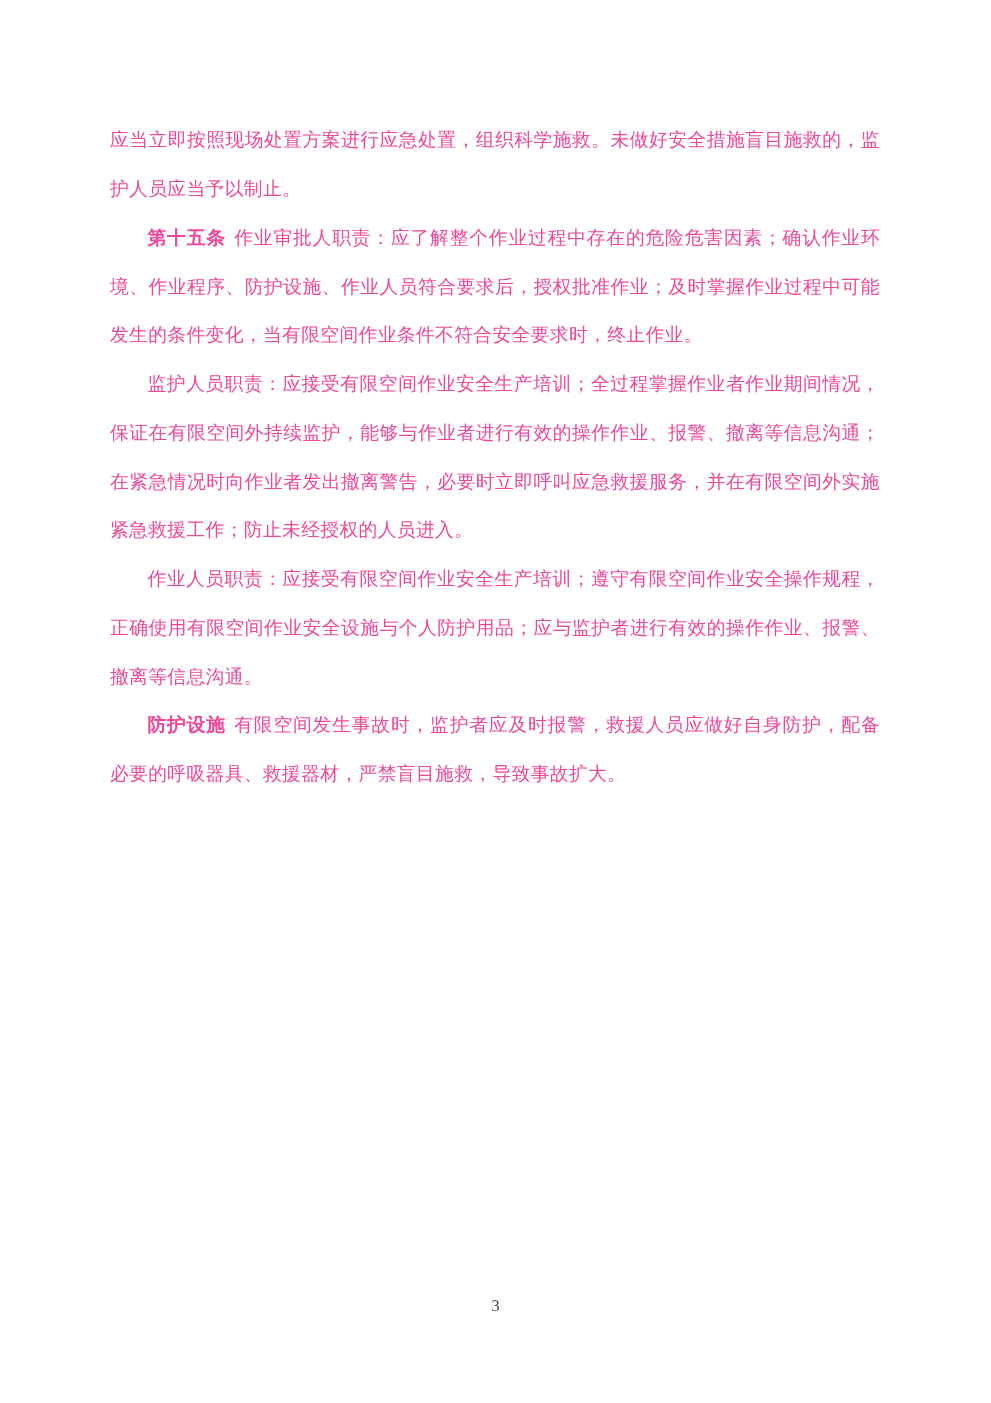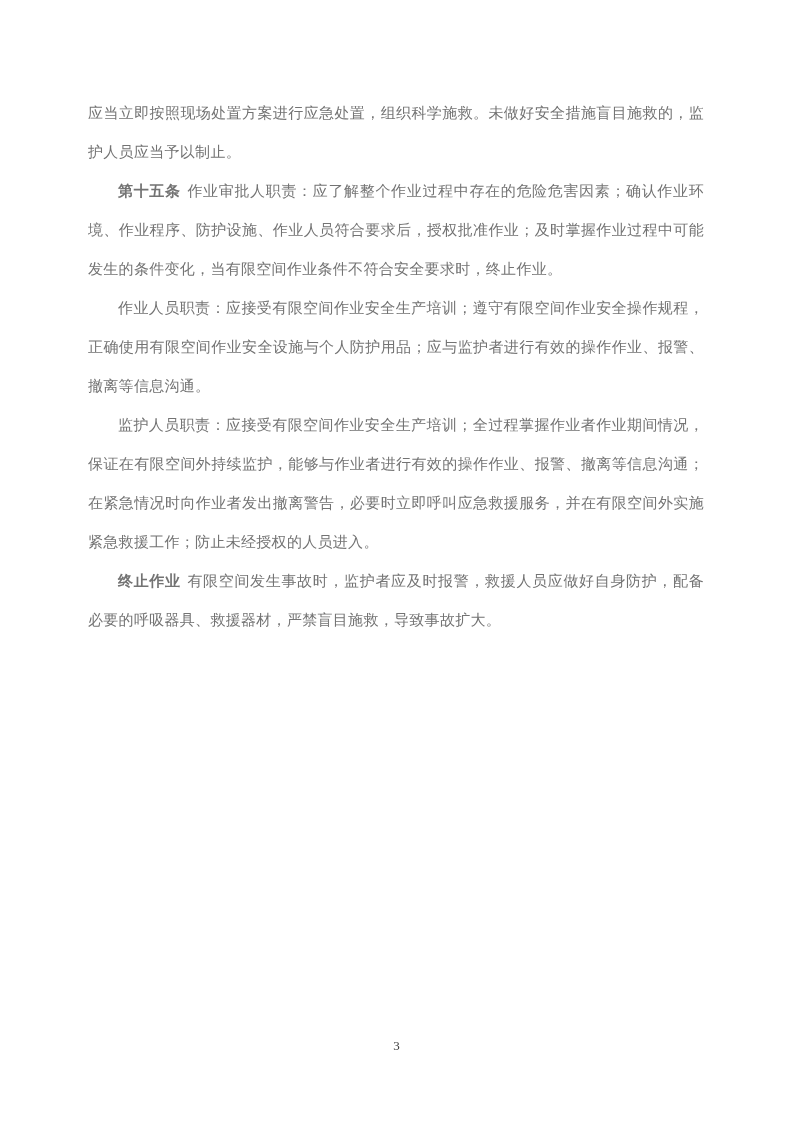--- a/index.html
+++ b/index.html
@@ -13,21 +13,21 @@
     height: 1122px;
     background: #ffffff;
     overflow: hidden;
     font-family: "Liberation Serif", "DejaVu Serif", serif;
   }
   .content {
     position: absolute;
     top: 94px;
     left: 88px;
     width: 616px;
-    color: #737373;
+    color: #ec4899;
     font-size: 15px;
     line-height: 39px;
     text-align: justify;
     text-justify: inter-ideograph;
     letter-spacing: 0.3px;
   }
   .para {
     margin: 0;
     padding: 0;
   }
@@ -56,24 +56,24 @@
 <body>
 
 <div class="page">
   <div class="content">
 
     <p class="para"><span class="lead"></span><span>应当立即按照现场处置方案进行应急处置，组织科学施救。未做好安全措施盲目施救的，监护人员应当予以制止。</span></p>
 
 
     <p class="para indent"><span class="lead">第十五条</span><span>作业审批人职责：应了解整个作业过程中存在的危险危害因素；确认作业环境、作业程序、防护设施、作业人员符合要求后，授权批准作业；及时掌握作业过程中可能发生的条件变化，当有限空间作业条件不符合安全要求时，终止作业。</span></p>
 
+    <p class="para indent"><span class="lead"></span><span>监护人员职责：应接受有限空间作业安全生产培训；全过程掌握作业者作业期间情况，保证在有限空间外持续监护，能够与作业者进行有效的操作作业、报警、撤离等信息沟通；在紧急情况时向作业者发出撤离警告，必要时立即呼叫应急救援服务，并在有限空间外实施紧急救援工作；防止未经授权的人员进入。</span></p>
+
     <p class="para indent"><span class="lead"></span><span>作业人员职责：应接受有限空间作业安全生产培训；遵守有限空间作业安全操作规程，正确使用有限空间作业安全设施与个人防护用品；应与监护者进行有效的操作作业、报警、撤离等信息沟通。</span></p>
 
-    <p class="para indent"><span class="lead"></span><span>监护人员职责：应接受有限空间作业安全生产培训；全过程掌握作业者作业期间情况，保证在有限空间外持续监护，能够与作业者进行有效的操作作业、报警、撤离等信息沟通；在紧急情况时向作业者发出撤离警告，必要时立即呼叫应急救援服务，并在有限空间外实施紧急救援工作；防止未经授权的人员进入。</span></p>
-
-    <p class="para indent"><span class="lead">终止作业</span><span>有限空间发生事故时，监护者应及时报警，救援人员应做好自身防护，配备必要的呼吸器具、救援器材，严禁盲目施救，导致事故扩大。</span></p>
+    <p class="para indent"><span class="lead">防护设施</span><span>有限空间发生事故时，监护者应及时报警，救援人员应做好自身防护，配备必要的呼吸器具、救援器材，严禁盲目施救，导致事故扩大。</span></p>
 
   </div>
 
   <div class="footer">
     <span class="pagenum">3</span>
   </div>
 </div>
 
 </body></html>

